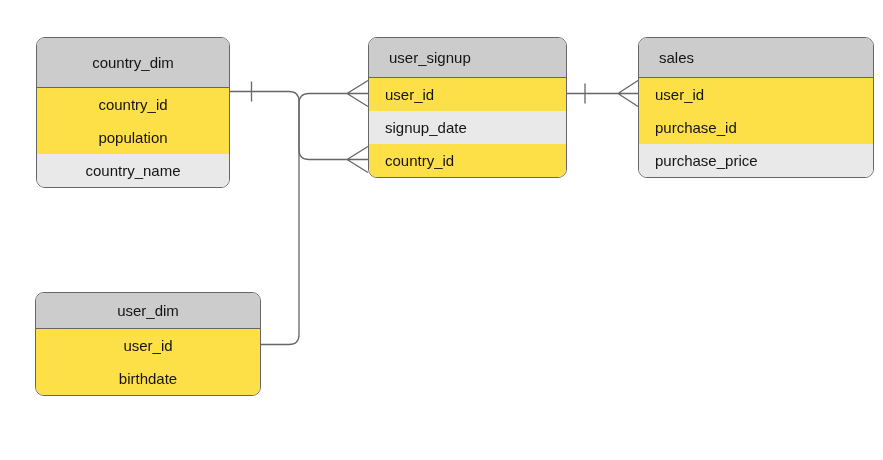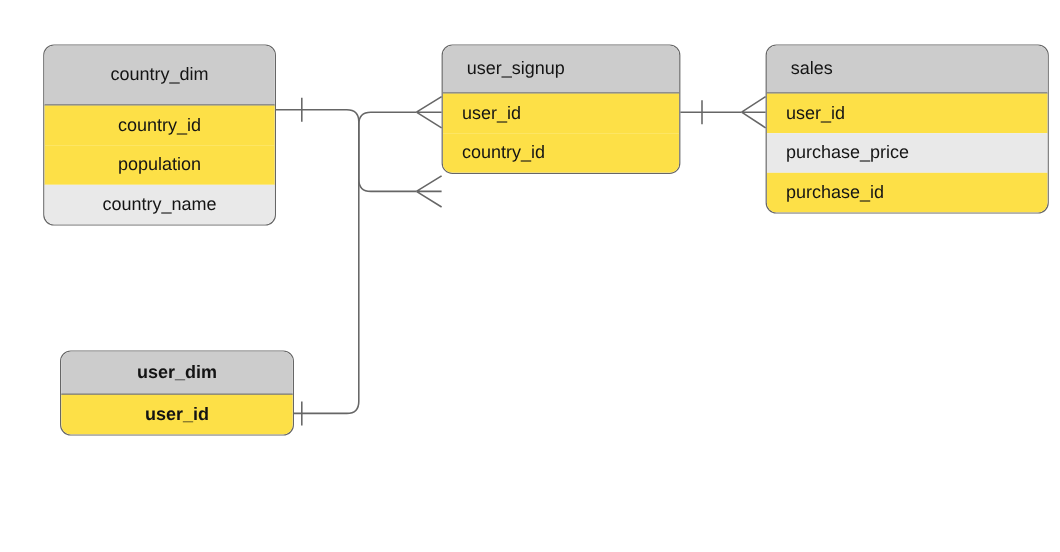--- a/index.html
+++ b/index.html
@@ -56,31 +56,33 @@
     </g>
   </svg>
 
   <div class="tbl" style="left:36px;top:37px;width:194px;">
     <div class="hd" style="height:50px;">country_dim</div>
     <div class="rw">country_id</div>
     <div class="rw">population</div>
     <div class="rw alt">country_name</div>
   </div>
 
-  <div class="tbl" style="left:50px;top:292px;width:195px;font-weight:bold;">
+  <div class="tbl" style="left:35px;top:292px;width:226px;">
     <div class="hd" style="height:36px;">user_dim</div>
     <div class="rw">user_id</div>
+    <div class="rw">birthdate</div>
   </div>
 
   <div class="tbl italic" style="left:368px;top:37px;width:199px;">
     <div class="hd" style="height:40px;">user_signup</div>
     <div class="rw">user_id</div>
+    <div class="rw alt">signup_date</div>
     <div class="rw">country_id</div>
   </div>
 
   <div class="tbl italic" style="left:638px;top:37px;width:236px;">
     <div class="hd" style="height:40px;">sales</div>
     <div class="rw">user_id</div>
+    <div class="rw">purchase_id</div>
     <div class="rw alt">purchase_price</div>
-    <div class="rw">purchase_id</div>
   </div>
 
 </div>
 
 </body></html>

